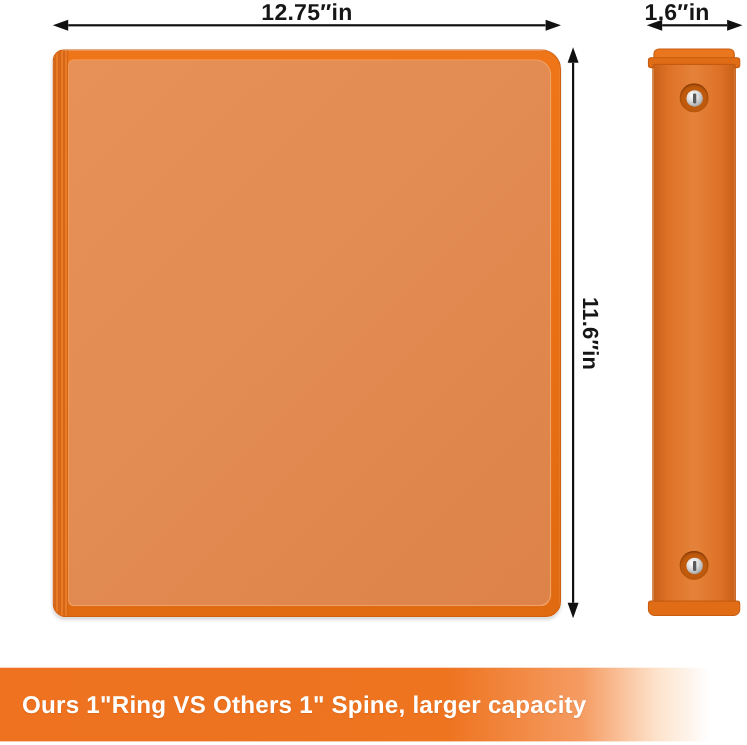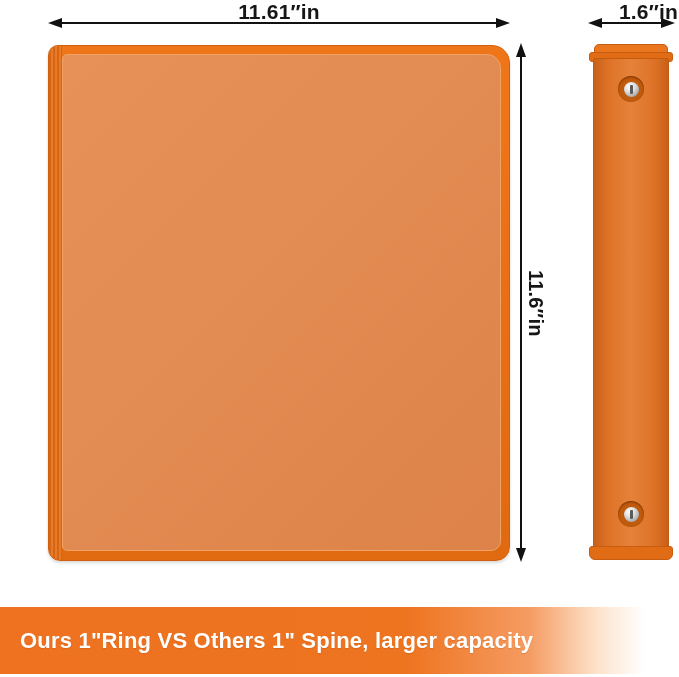--- a/index.html
+++ b/index.html
@@ -5,21 +5,21 @@
   html,body{margin:0;padding:0;background:#ffffff;}
   .stage{
     position:relative;width:679px;height:677px;background:#ffffff;overflow:hidden;
     font-family:"Liberation Sans","DejaVu Sans",sans-serif;
   }
   
   .dim-label{
     position:absolute;color:#161616;font-weight:bold;font-size:21px;letter-spacing:0.2px;
   }
   .lbl-front-width{left:48px;top:0px;width:462px;text-align:center;}
-  .lbl-spine-width{left:586px;top:0px;width:92px;text-align:right;}
+  .lbl-spine-width{left:586px;top:0px;width:92px;text-align:left;}
   .lbl-front-height{
     left:524px;top:45px;height:517px;writing-mode:vertical-rl;text-align:center;font-size:20px;
   }
   
   .dim-h{position:absolute;height:12px;display:flex;align-items:center;}
   .arrow-front-width{left:48px;top:17px;width:462px;}
   .arrow-spine-width{left:588px;top:17px;width:87px;}
   .dim-h .shaft{flex:1;height:2px;background:#111;}
   .head-left{width:0;height:0;border-top:5px solid transparent;border-bottom:5px solid transparent;border-right:14px solid #111;}
   .head-right{width:0;height:0;border-top:5px solid transparent;border-bottom:5px solid transparent;border-left:14px solid #111;}
@@ -89,21 +89,21 @@
   .banner-text{
     padding-left:20px;color:#ffffff;font-weight:bold;font-size:22px;letter-spacing:0.2px;
     text-shadow:0 1px 1px rgba(160,70,0,0.25);
   }
 </style>
 </head>
 <body>
 
 <div class="stage">
 
-  <div class="dim-label lbl-front-width">11.61″in</div>
+  <div class="dim-label lbl-front-width">12.75″in</div>
   <div class="dim-h arrow-front-width">
     <span class="head-left"></span>
     <span class="shaft"></span>
     <span class="head-right"></span>
   </div>
 
   <div class="dim-label lbl-spine-width">1.6″in</div>
   <div class="dim-h arrow-spine-width">
     <span class="head-left"></span>
     <span class="shaft"></span>

